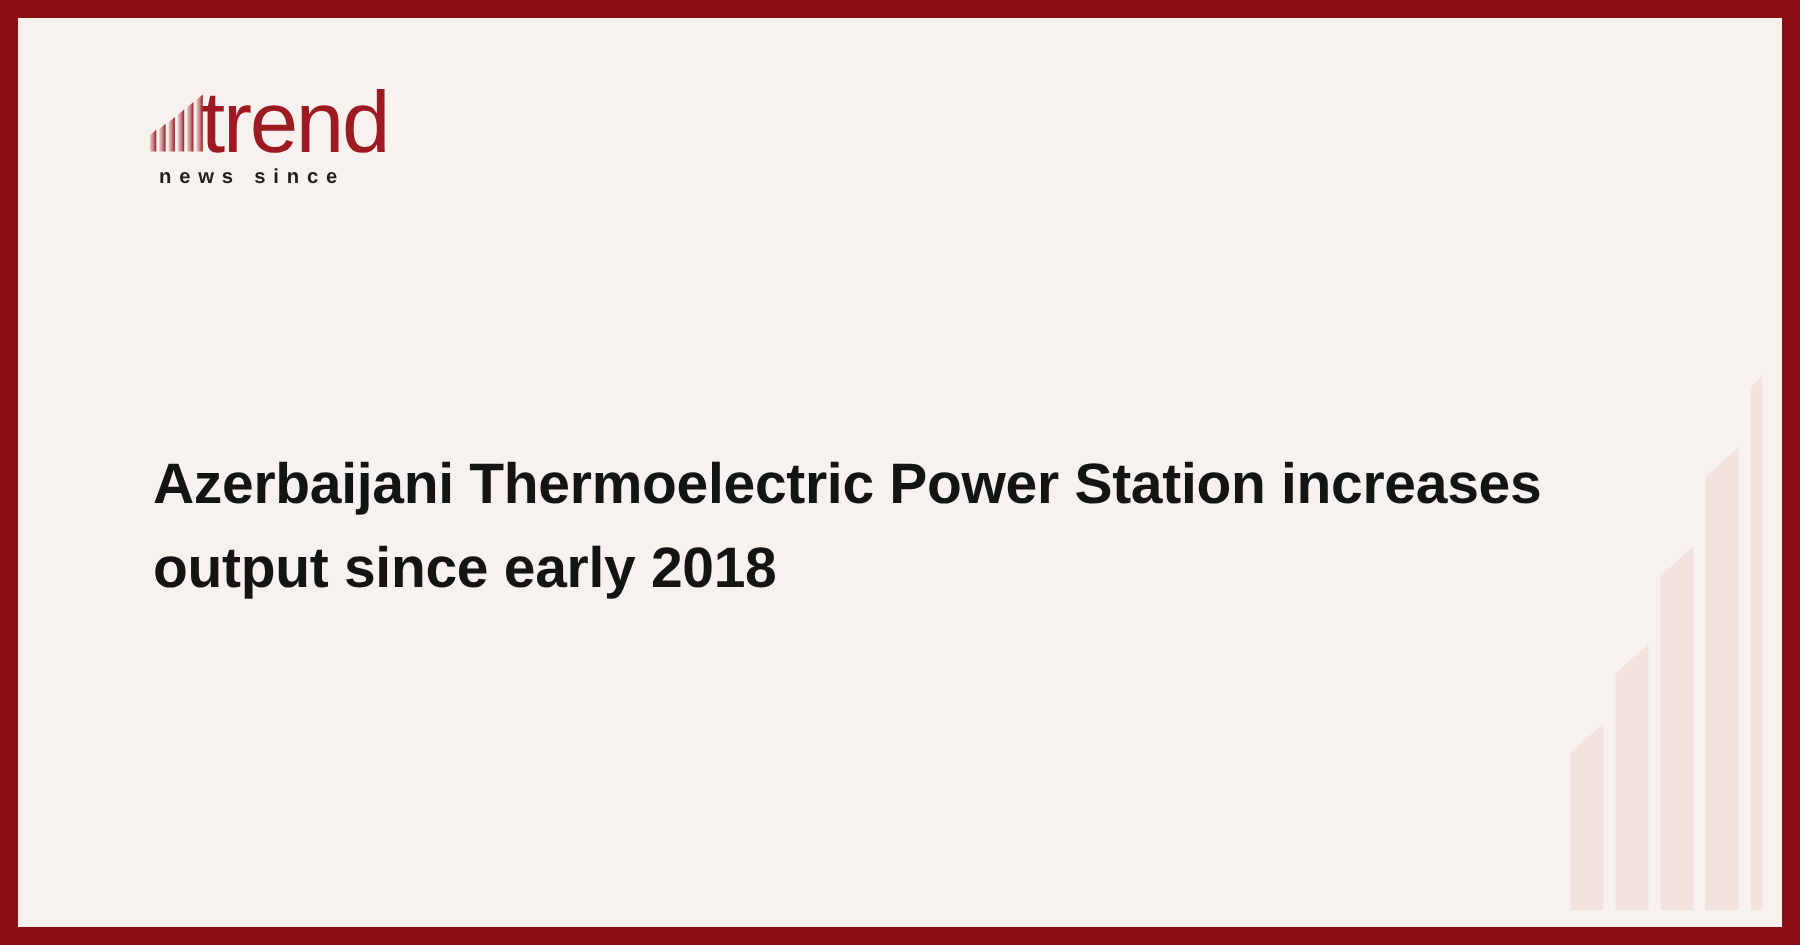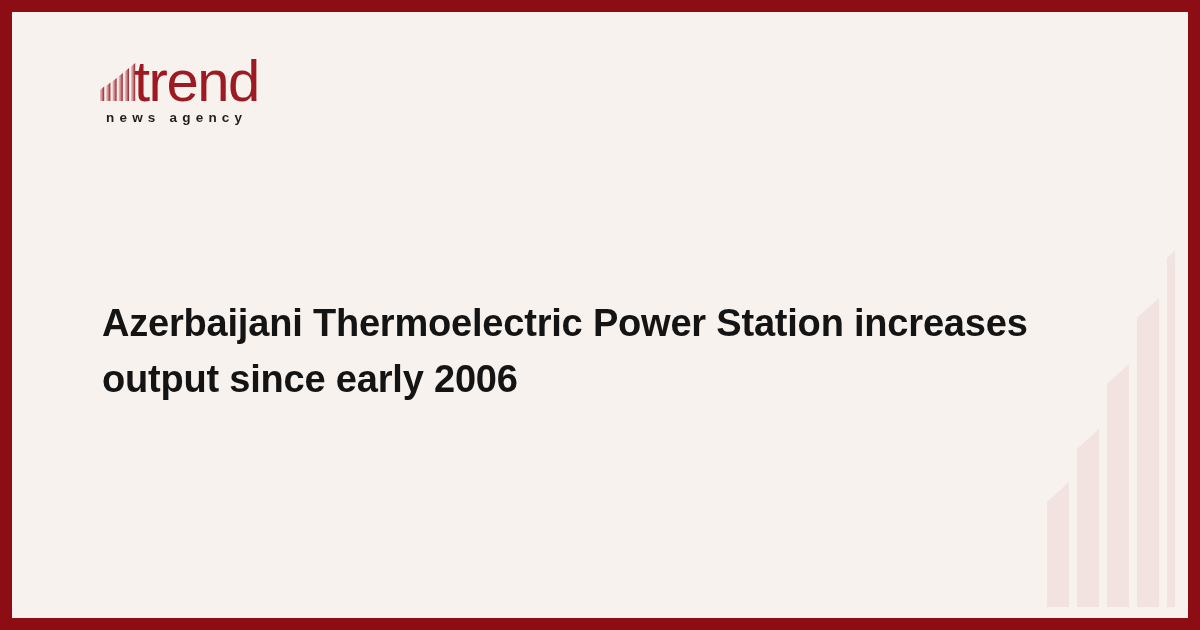--- a/index.html
+++ b/index.html
@@ -101,24 +101,24 @@
           <polygon points="8.2,38 12.4,34.5 12.4,53 8.2,53"></polygon>
           <polygon points="14.4,33.5 18.6,30 18.6,53 14.4,53"></polygon>
           <polygon points="20.6,28.5 24.8,25 24.8,53 20.6,53"></polygon>
           <polygon points="26.8,23.5 31,20 31,53 26.8,53"></polygon>
           <polygon points="33,18.5 37.2,15 37.2,53 33,53"></polygon>
         </g>
 
         <text x="36" y="53" font-family="'Liberation Sans', sans-serif" font-size="58" font-weight="400" fill="#9e1a22" letter-spacing="-1.5">trend</text>
       </svg>
 
-      <div class="logo-sub">news agency</div>
+      <div class="logo-sub">news since</div>
     </div>
 
-    <h1 class="headline">Azerbaijani Thermoelectric Power Station increases output since early 2006</h1>
+    <h1 class="headline">Azerbaijani Thermoelectric Power Station increases output since early 2018</h1>
 
     <svg class="watermark" viewBox="0 0 152 435" xmlns="http://www.w3.org/2000/svg" aria-hidden="true">
       <g fill="#f2e3e1">
         <polygon points="24,330 46,310 46,435 24,435"></polygon>
         <polygon points="54,277 76,257 76,435 54,435"></polygon>
         <polygon points="84,212 106,192 106,435 84,435"></polygon>
         <polygon points="114,146 136,126 136,435 114,435"></polygon>
         <polygon points="144,86  152,78  152,435 144,435"></polygon>
       </g>
     </svg>

